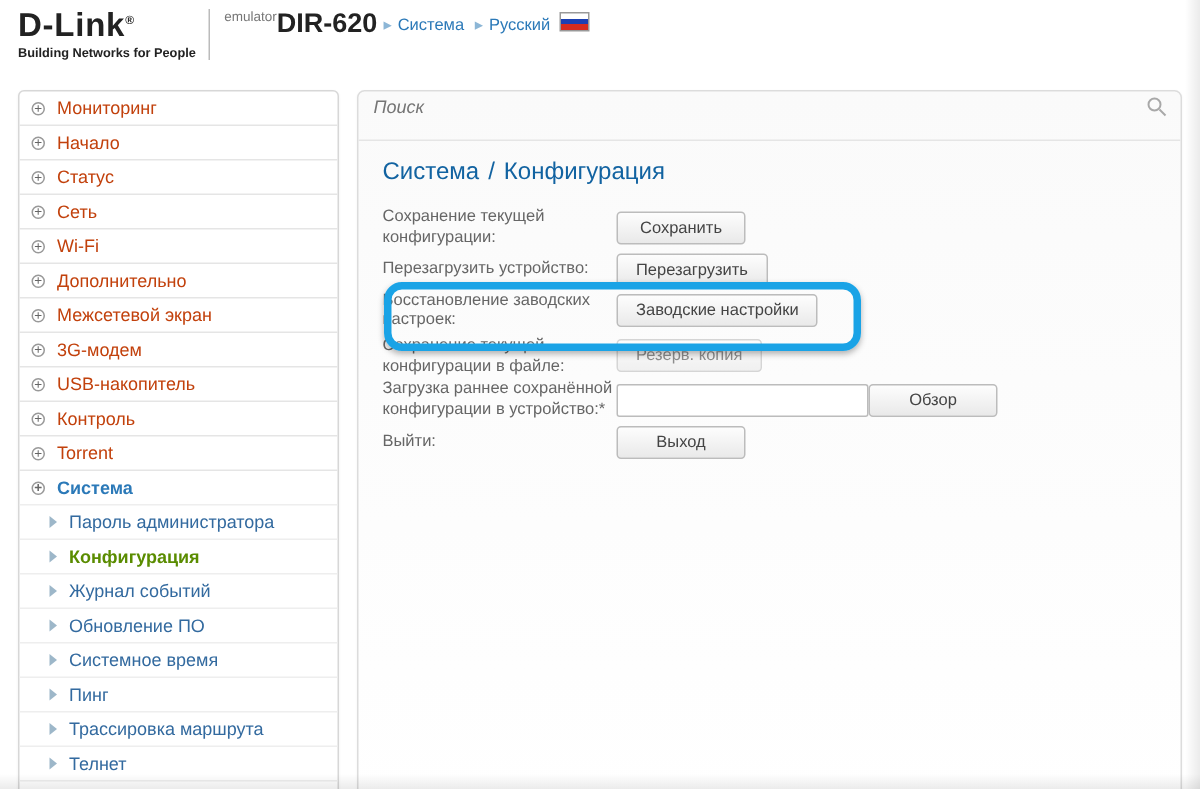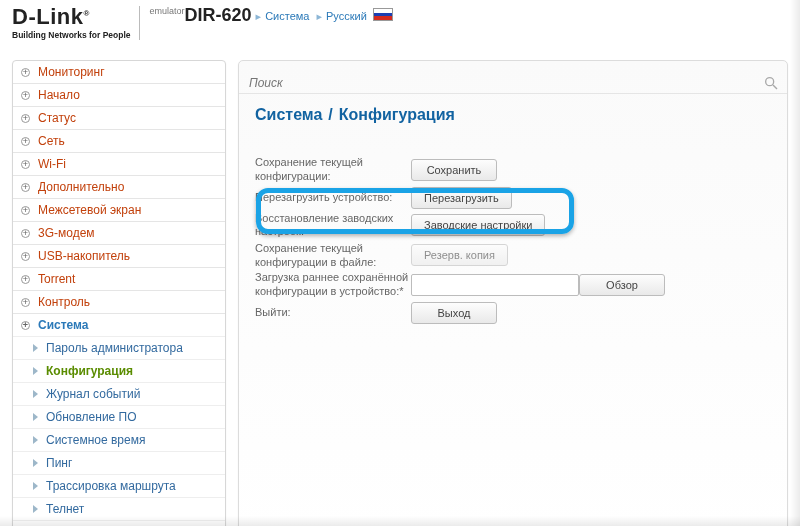--- a/index.html
+++ b/index.html
@@ -24,25 +24,25 @@
 .nav-item{display:flex;align-items:center;padding:4px 8px;cursor:pointer;color:#c2410c}
 .nav-item .bullet{width:7px;height:7px;border:1px solid #999;border-radius:50%;margin-right:8px;flex-shrink:0}
 .nav-item.expandable .bullet::before{content:"+";display:block;font-size:9px;line-height:7px;text-align:center;color:#666}
 .nav-item.active-parent{font-weight:700;color:#2b79b8}
 .subnav{list-style:none;margin:0;padding:0}
 .subnav li{border-top:1px solid #eee}
 .sub-item{display:flex;align-items:center;padding:4px 8px 4px 20px;cursor:pointer;color:#336a9f}
 .sub-item .caret{width:0;height:0;border-top:4px solid transparent;border-bottom:4px solid transparent;border-left:5px solid #9db7c9;margin-right:8px}
 .sub-item.current{color:#5a8c00;font-weight:700}
 .main{flex:1;border:1px solid #dcdcdc;border-radius:5px;background:linear-gradient(#fafafa,#fff);box-shadow:0 1px 2px rgba(0,0,0,.05);padding:0;min-height:340px;display:flex;flex-direction:column}
-.search-wrap{display:flex;align-items:flex-end;border-bottom:1px solid #e5e5e5;padding:2px 8px;height:28px}
+.search-wrap{display:flex;align-items:flex-start;border-bottom:1px solid #e5e5e5;padding:2px 8px;height:28px}
 .search{flex:1;border:none;outline:none;background:transparent;font-size:12px;font-style:italic;color:#888}
 .search-ico{width:16px;height:16px;opacity:.55}
 .content{padding:10px 16px}
-.title{font-size:16px;font-weight:700;color:#1263a1;margin:2px 0 32px}
+.title{font-size:16px;font-weight:400;color:#1263a1;margin:2px 0 14px}
 .title .sep{color:#1263a1;margin:0 6px}
 .row{display:flex;align-items:center;margin:3px 0}
 .row .lbl{width:156px;color:#666;font-size:11px;line-height:1.25}
 .row .lbl.cut{overflow:hidden}
 .btn{display:inline-block;min-width:86px;padding:4px 12px;font-size:11px;color:#444;background:linear-gradient(#fdfdfd,#e9e9e9);border:1px solid #bcbcbc;border-radius:3px;cursor:pointer;text-align:center}
 .btn.dim{opacity:.6}
 .file-row{display:flex;align-items:center;}
 .file-input{width:166px;height:20px;border:1px solid #bcbcbc;background:#fff;border-radius:2px}
 .hl{position:absolute;border:5px solid #1aa3e6;border-radius:12px;left:256px;top:188px;width:308px;height:36px;box-shadow:0 2px 4px rgba(0,0,0,.3);pointer-events:none}
 .shadow{position:absolute;right:0;bottom:0;width:10px;height:526px;background:linear-gradient(to right,transparent,rgba(0,0,0,.08))}
@@ -121,27 +121,27 @@
           </li>
           <li>
             <div class="nav-item expandable">
               <span class="bullet"></span>
               <span>USB-накопитель</span>
             </div>
           </li>
           <li>
             <div class="nav-item expandable">
               <span class="bullet"></span>
+              <span>Контроль</span>
+            </div>
+          </li>
+          <li>
+            <div class="nav-item expandable">
+              <span class="bullet"></span>
               <span>Torrent</span>
-            </div>
-          </li>
-          <li>
-            <div class="nav-item expandable">
-              <span class="bullet"></span>
-              <span>Контроль</span>
             </div>
           </li>
           <li>
             <div class="nav-item expandable active-parent">
               <span class="bullet"></span>
               <span>Система</span>
             </div>
             <ul class="subnav">
               <li>
                 <div class="sub-item">

